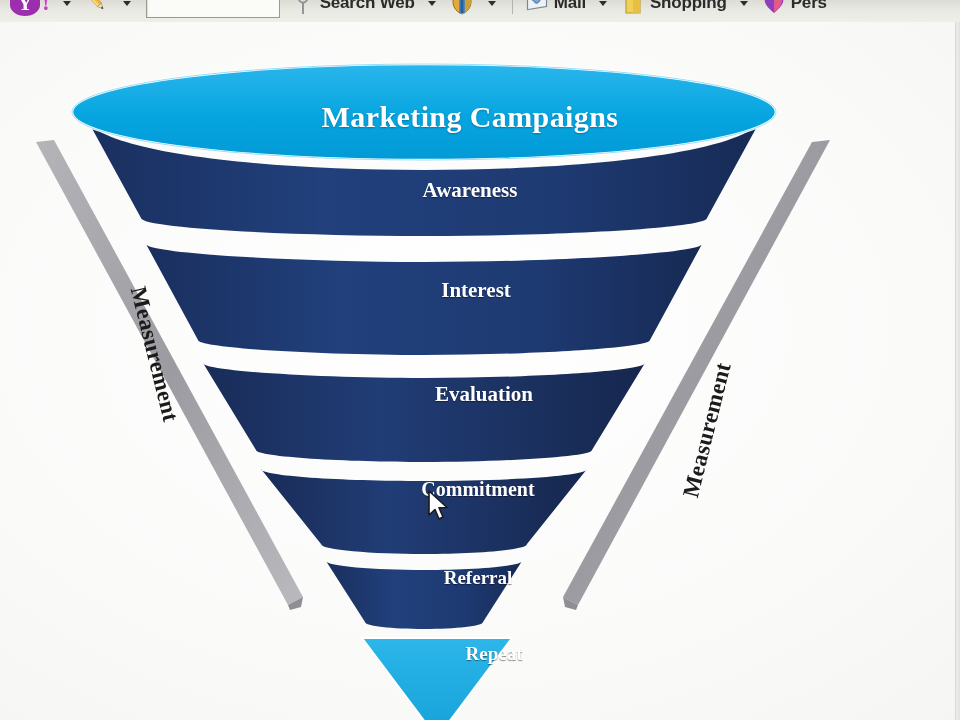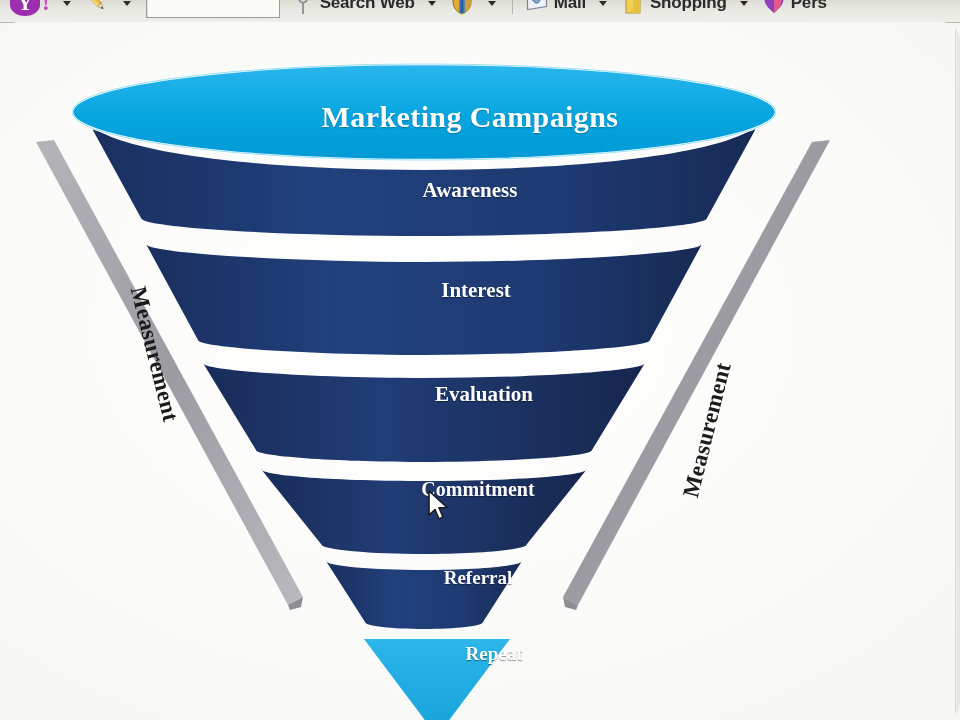--- a/index.html
+++ b/index.html
@@ -106,21 +106,20 @@
 
   
   #canvas {
     position: absolute;
     left: 0; top: 22px;
     width: 960px;
     height: 698px;
     background:
       radial-gradient(ellipse 900px 620px at 46% 44%, #ffffff 0%, #fafaf9 55%, #f3f3f1 100%);
     overflow: hidden;
-    border-radius: 19px;
   }
   #right-edge {
     position: absolute;
     right: 0; top: 0;
     width: 4px; height: 698px;
     background: linear-gradient(to right, #ededea, #e2e2df);
     border-left: 1px solid #d8d8d5;
   }
 
   #funnel-svg {

